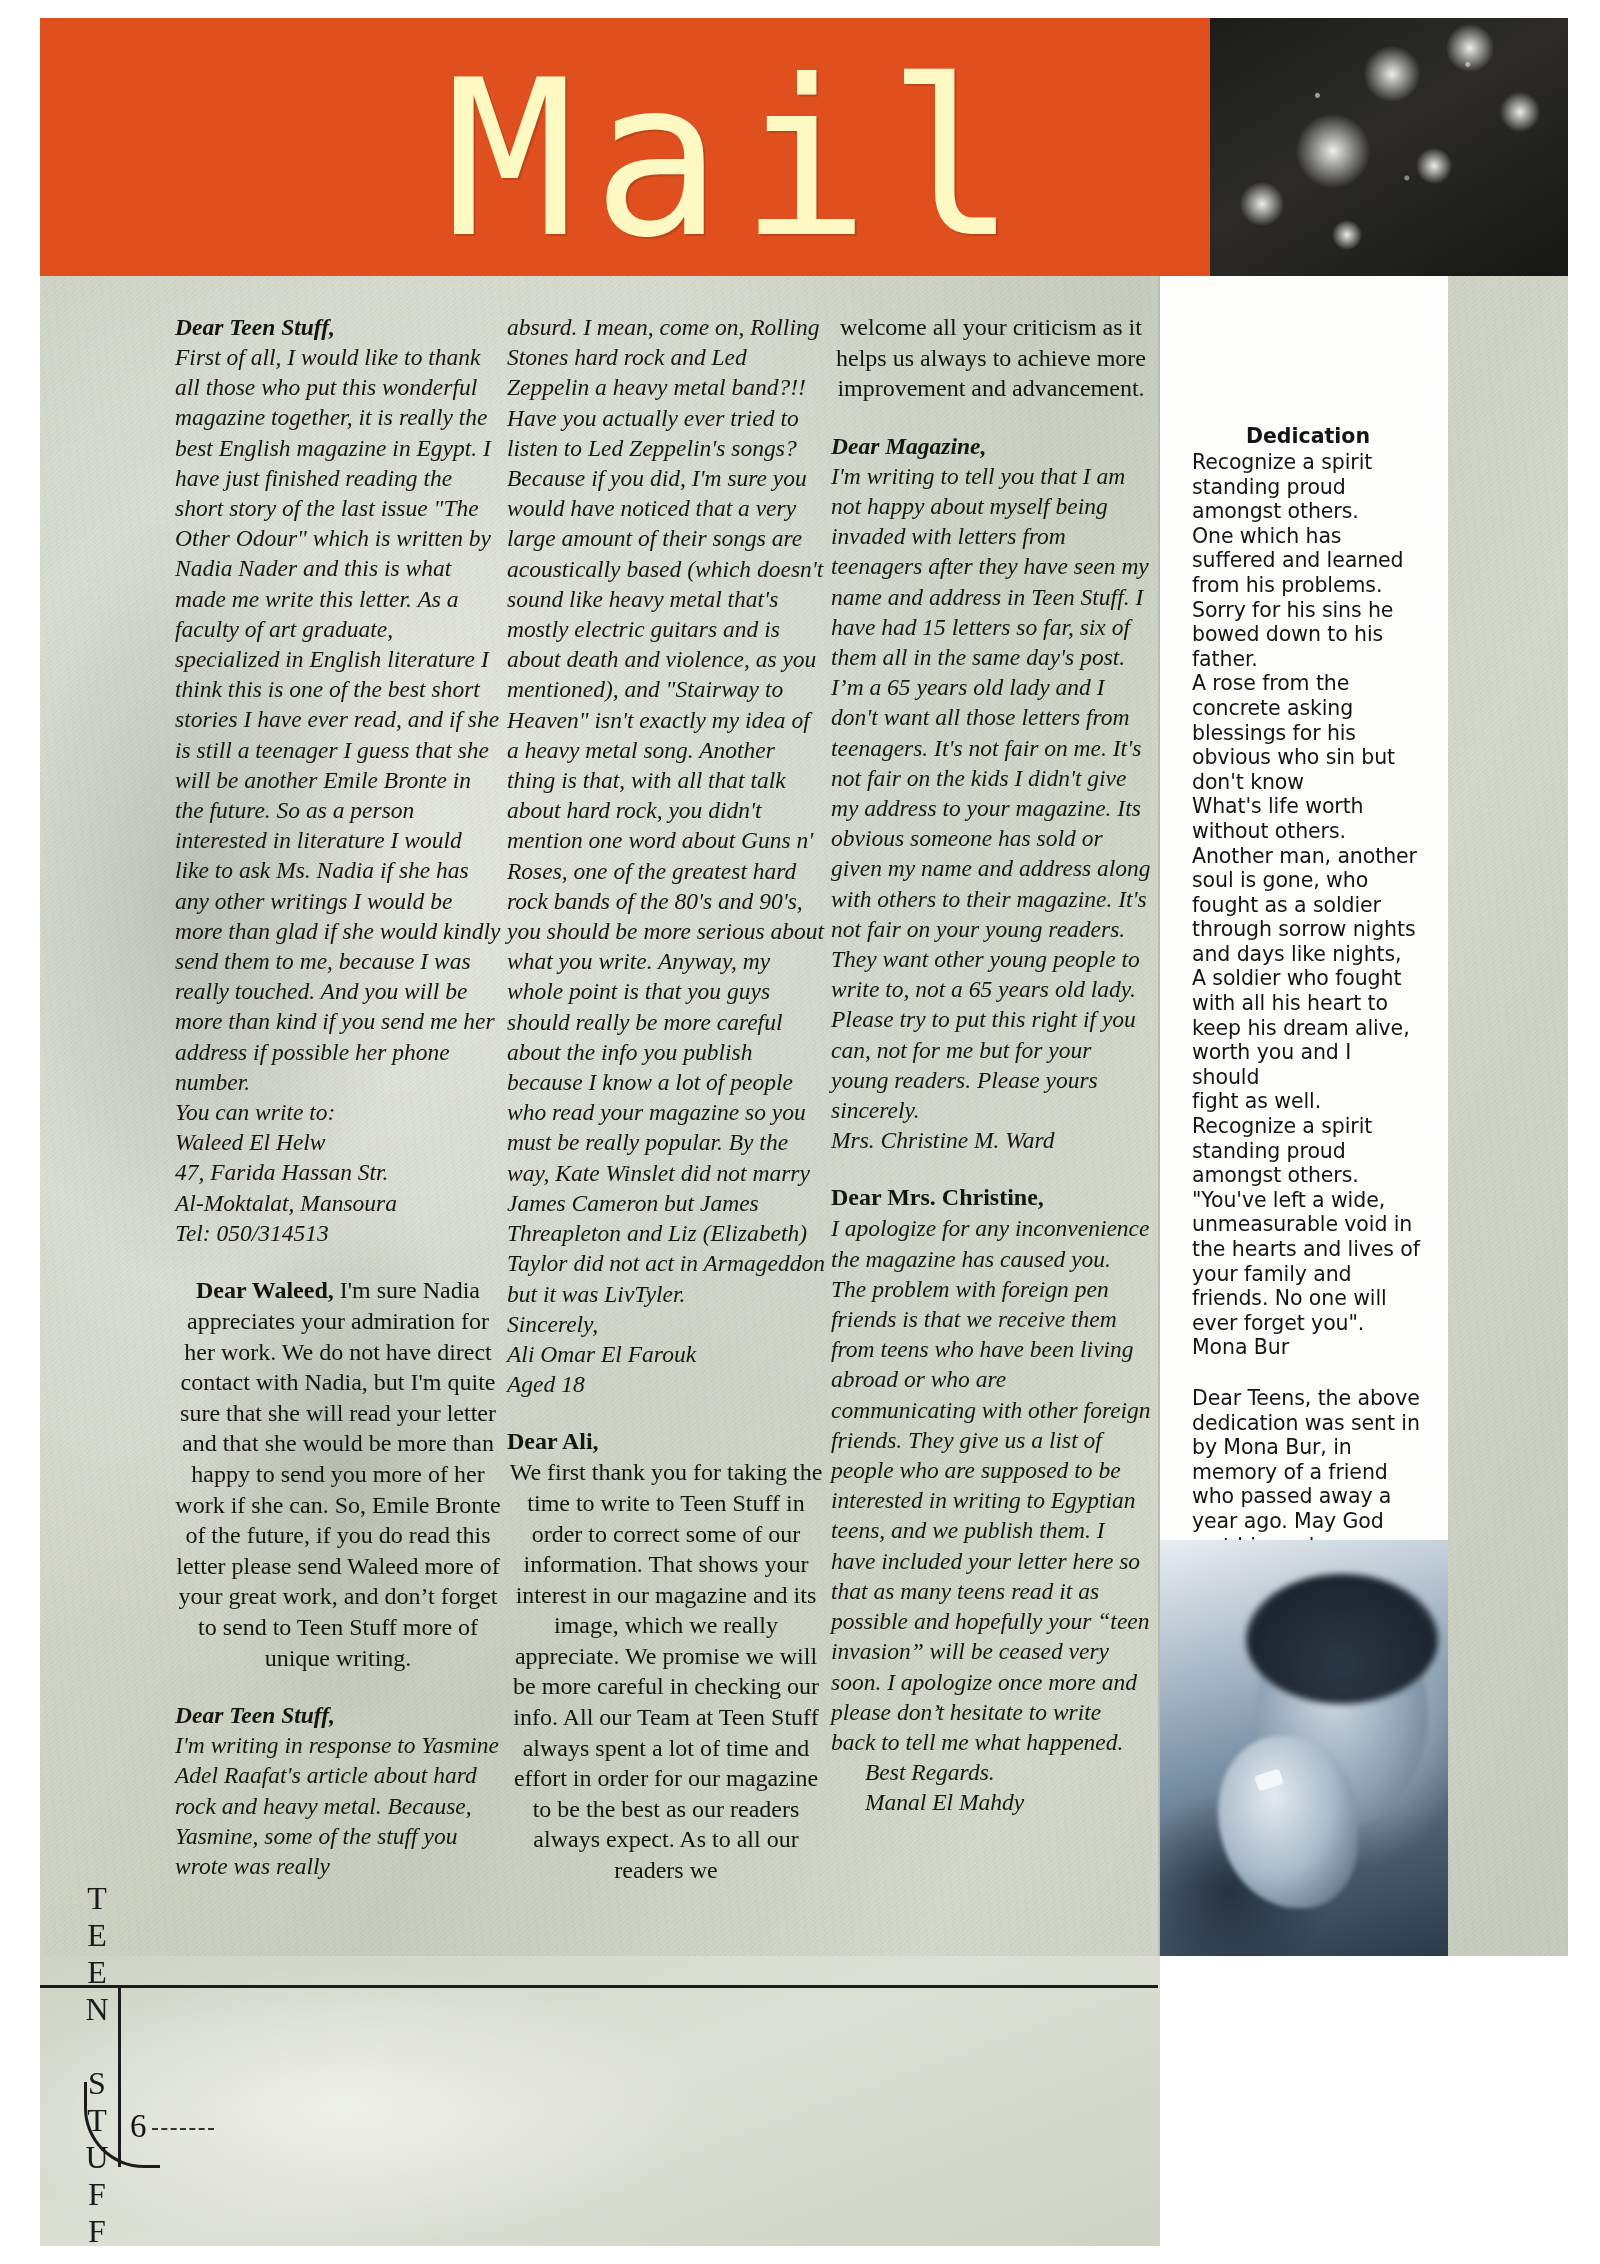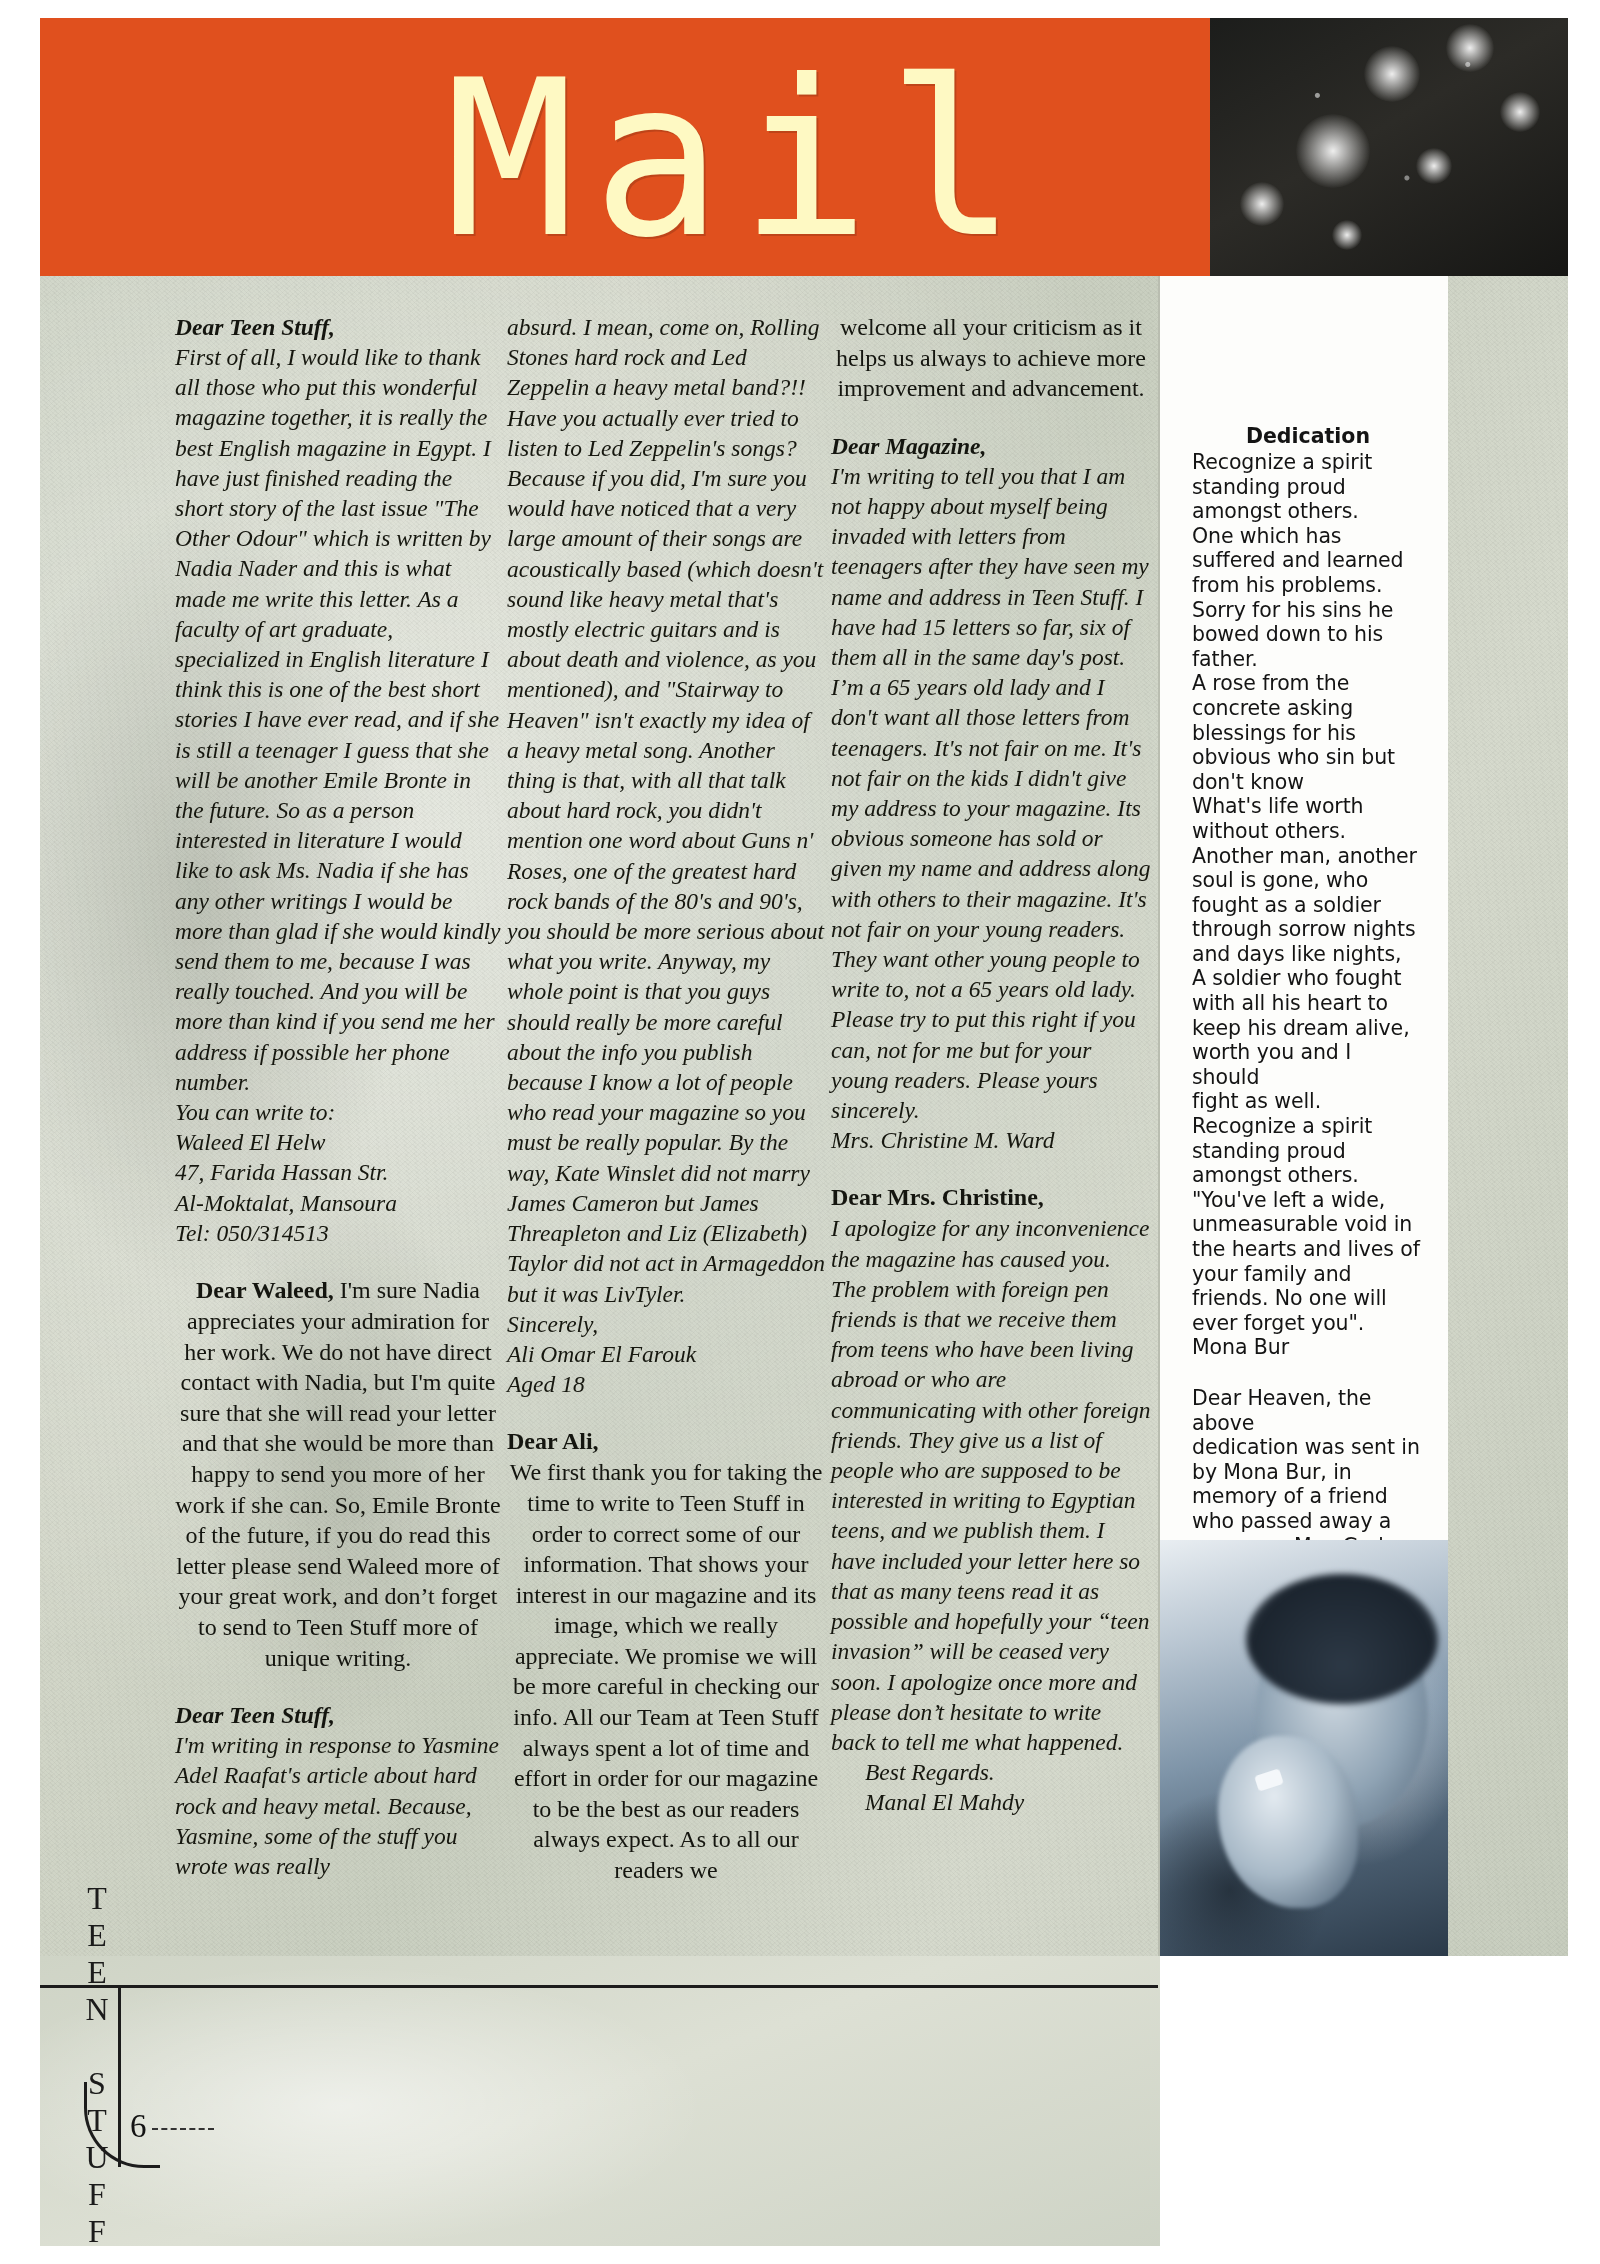--- a/index.html
+++ b/index.html
@@ -373,21 +373,21 @@
         <p class="ded-line">"You've left a wide,</p>
         <p class="ded-line">unmeasurable void in</p>
         <p class="ded-line">the hearts and lives of</p>
         <p class="ded-line">your family and</p>
         <p class="ded-line">friends. No one will</p>
         <p class="ded-line">ever forget you".</p>
         <p class="ded-line">Mona Bur</p>
       </div>
     <div class="ded-gap"></div>
     <div id="ded-note">
-        <p class="ded-line">Dear Heaven, the above</p>
+        <p class="ded-line">Dear Teens, the above</p>
         <p class="ded-line">dedication was sent in</p>
         <p class="ded-line">by Mona Bur, in</p>
         <p class="ded-line">memory of a friend</p>
         <p class="ded-line">who passed away a</p>
         <p class="ded-line">year ago. May God</p>
         <p class="ded-line">rest his soul.</p>
       </div>
   </div>
 
   <div id="portrait">

